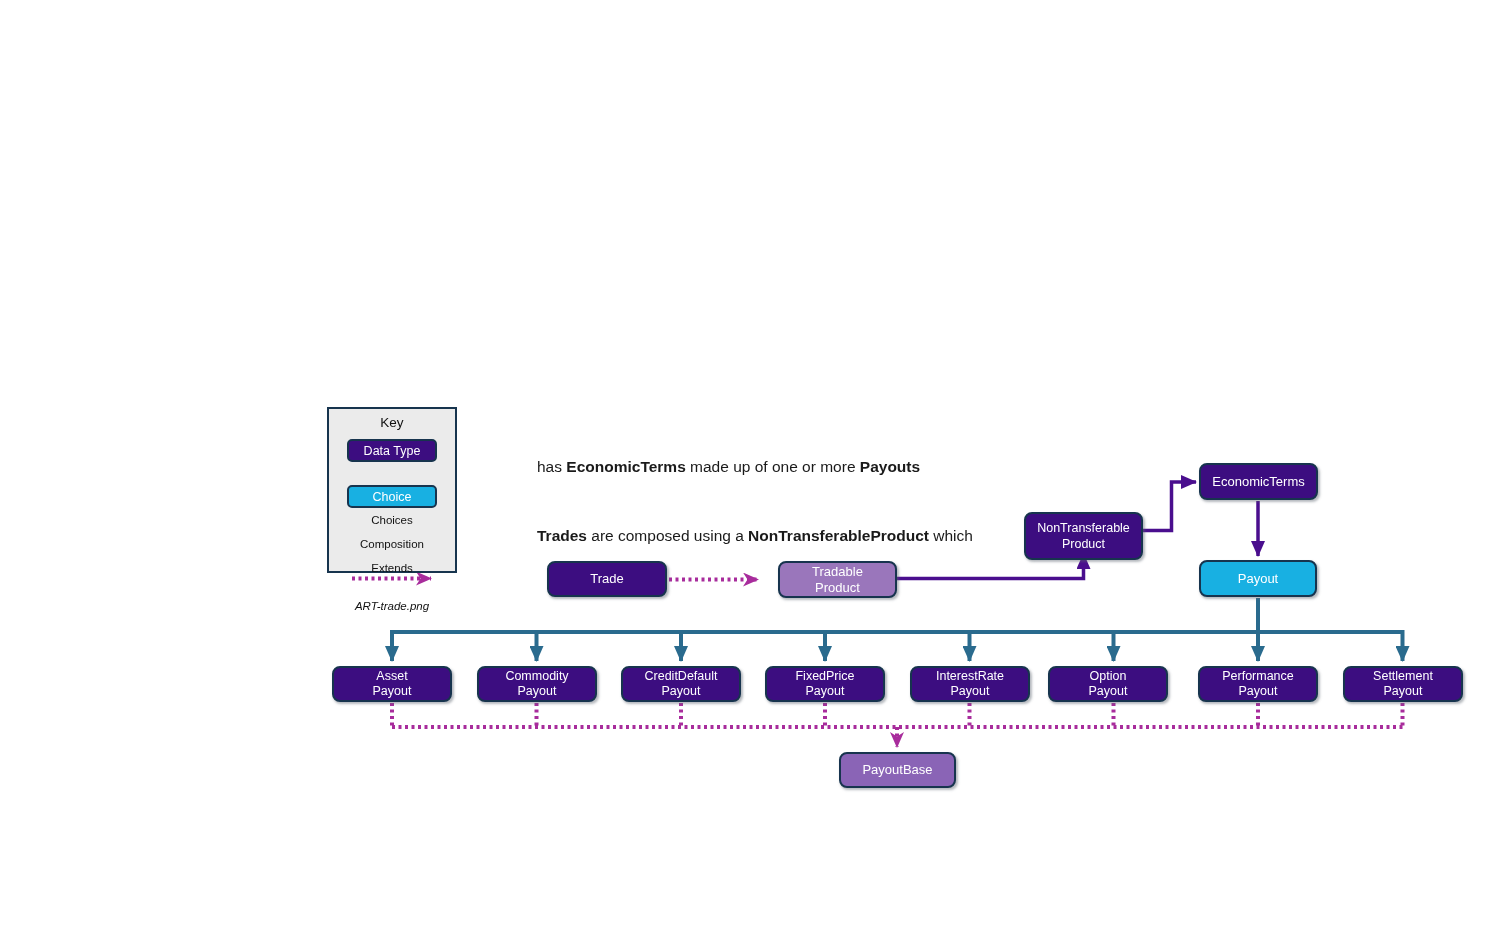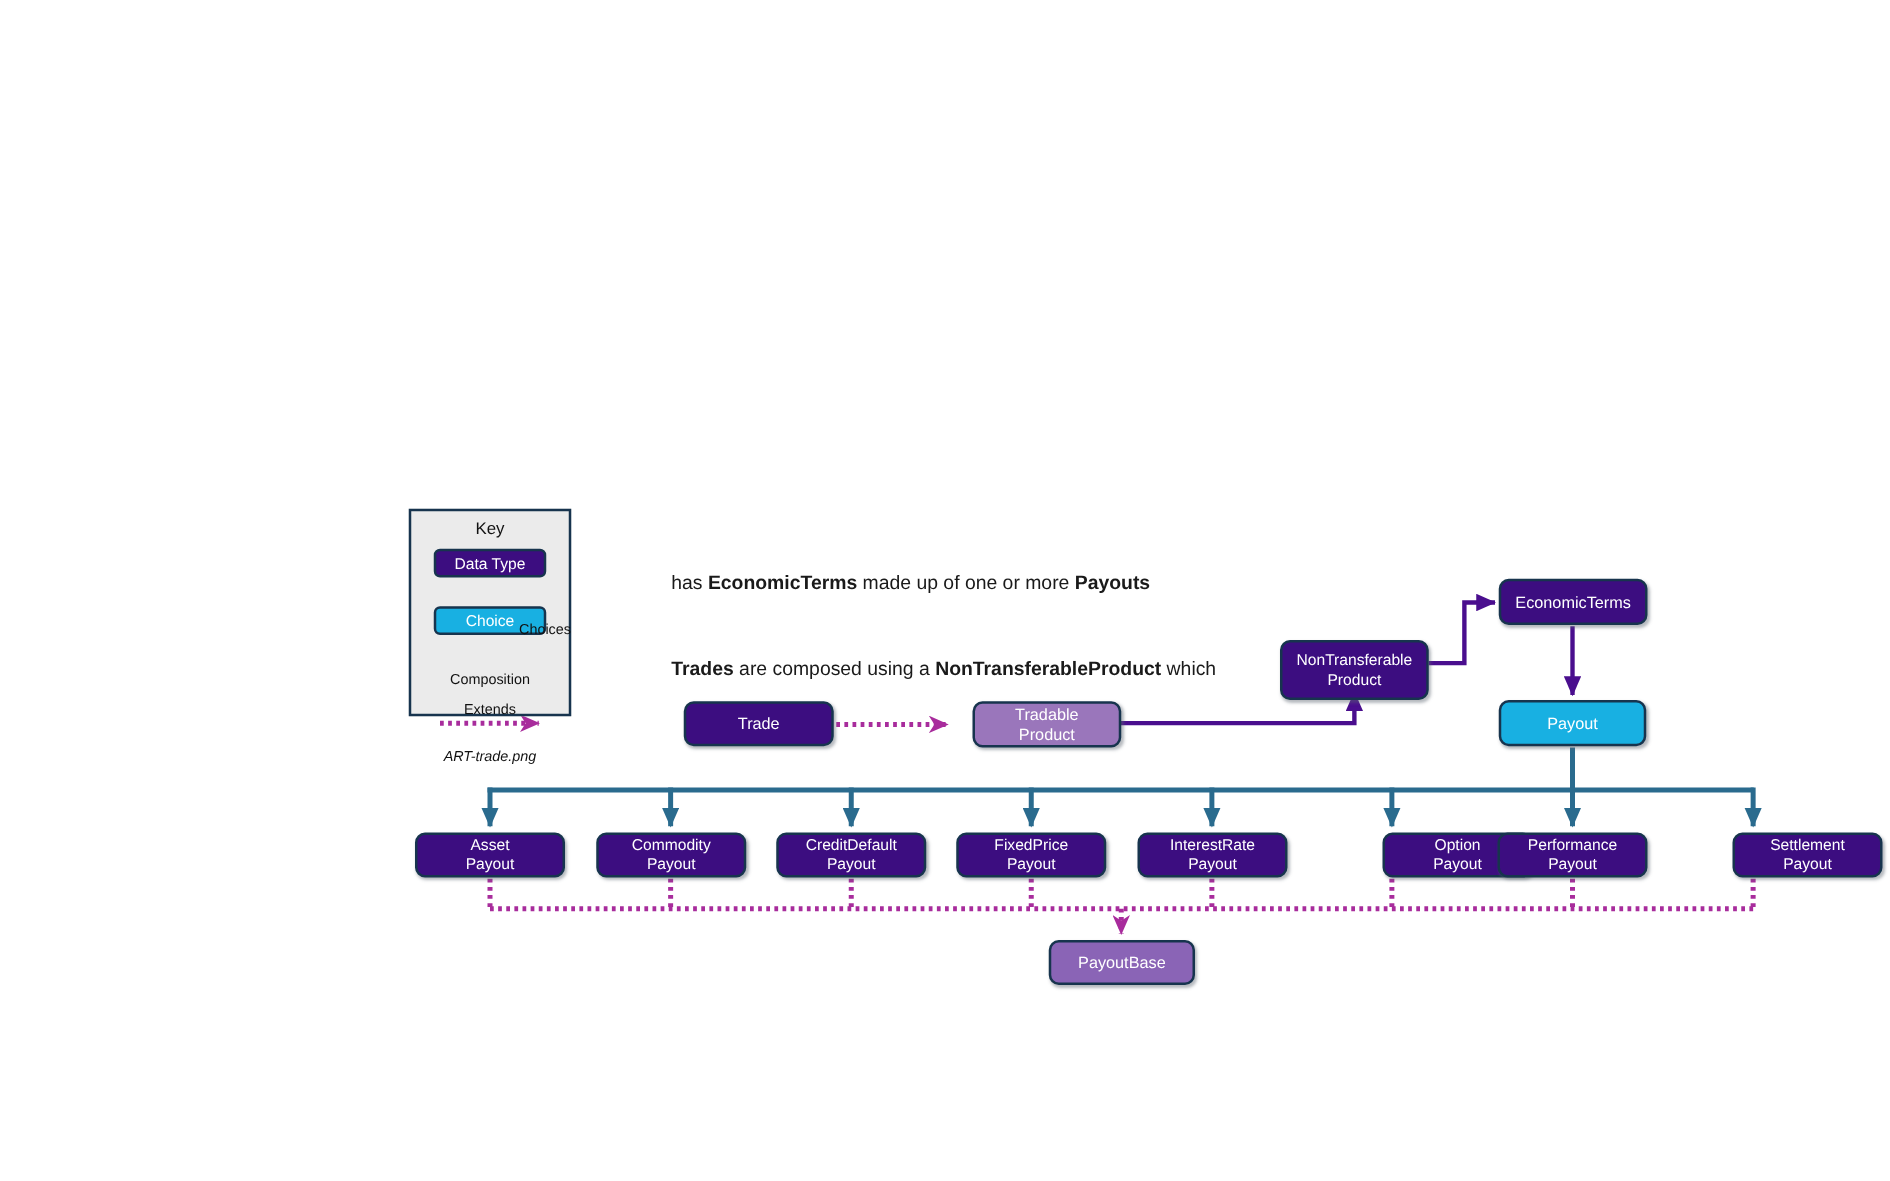--- a/index.html
+++ b/index.html
@@ -30,21 +30,21 @@
   .key-title { text-align:center; margin-top:6px; font-size:13.5px; color:#111111; }
   .key-chip {
     position:absolute; left:50%; transform:translateX(-50%);
     width:90px; height:23px; box-sizing:border-box;
     border:2px solid #17344e; border-radius:5px; color:#ffffff; font-size:12.5px;
     display:flex; align-items:center; justify-content:center;
   }
   .key-chip.datatype { top:30px; }
   .key-chip.choice   { top:76px; }
   .key-label { position:absolute; left:0; width:100%; text-align:center; font-size:11.5px; color:#111111; }
-  .key-label.choices     { top:89px;padding-left:44px; }
+  .key-label.choices     { top:105px; }
   .key-label.composition { top:129px; }
   .key-label.extends     { top:153px; }
   .key-caption {
     position:absolute; left:327px; top:600px; width:130px;
     text-align:center; font-style:italic; font-size:11.5px; color:#111111;
   }
 
   
   .heading {
     position:absolute; left:537px; top:409px; width:540px;
@@ -54,21 +54,21 @@
 
   
   .n-trade           { left:547px; top:561px; width:120px; height:36px; }
   .n-tradable        { left:766px; top:561px; width:119px; height:37px;margin-left:12px; }
   .n-nontransferable { left:1024px; top:512px; width:119px; height:48px; font-size:12.5px; }
   .n-economicterms   { left:1199px; top:463px; width:119px; height:37px; }
   .n-payout          { left:1199px; top:560px; width:118px; height:37px; }
   .n-payoutbase      { left:839px;  top:752px; width:117px; height:36px; }
   .ptype { top:666px; width:120px; height:36px; font-size:12.5px; line-height:15px; }
   .pt-0 { left:332px; }  .pt-1 { left:477px; }  .pt-2 { left:621px; }  .pt-3 { left:765px; }
-  .pt-4 { left:910px; }  .pt-5 { left:1106px; } .pt-6 { left:1198px; } .pt-7 { left:1386px; }
+  .pt-4 { left:910px; }  .pt-5 { left:1048px; } .pt-6 { left:1198px; } .pt-7 { left:1343px; }
 </style>
 </head>
 <body>
 
 <div id="canvas">
 
   <svg id="connectors" viewBox="0 0 1512 945" xmlns="http://www.w3.org/2000/svg">
     <defs>
       <marker id="ah-teal" markerUnits="userSpaceOnUse" markerWidth="16" markerHeight="14" viewBox="0 0 16 14" refX="15" refY="7" orient="auto">
         <path d="M0,0 L16,7 L0,14 Z" fill="#2a6b8e"></path>

